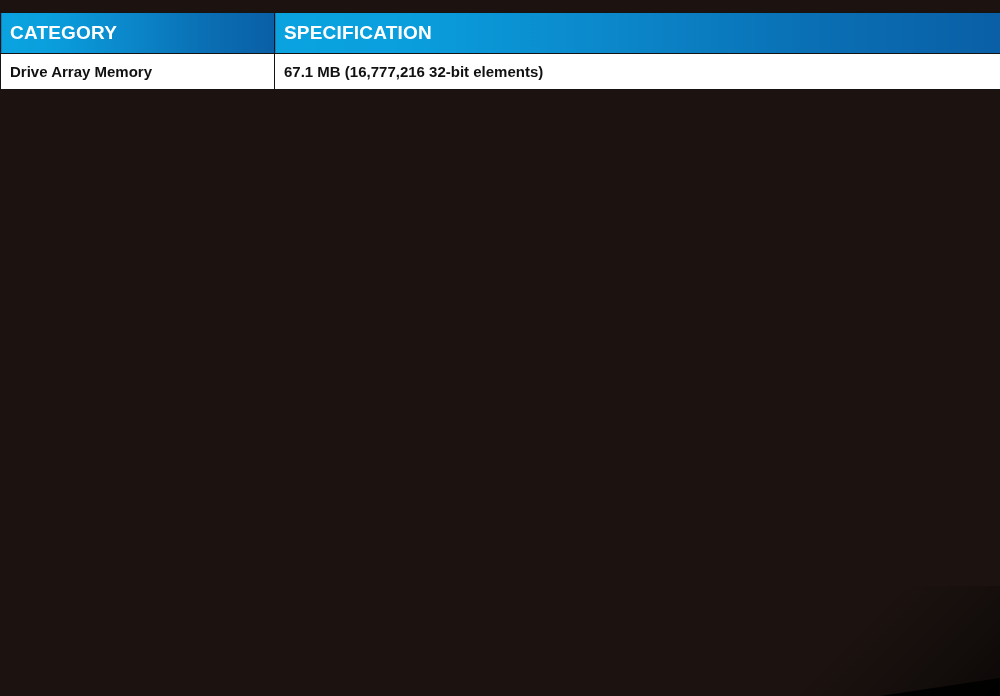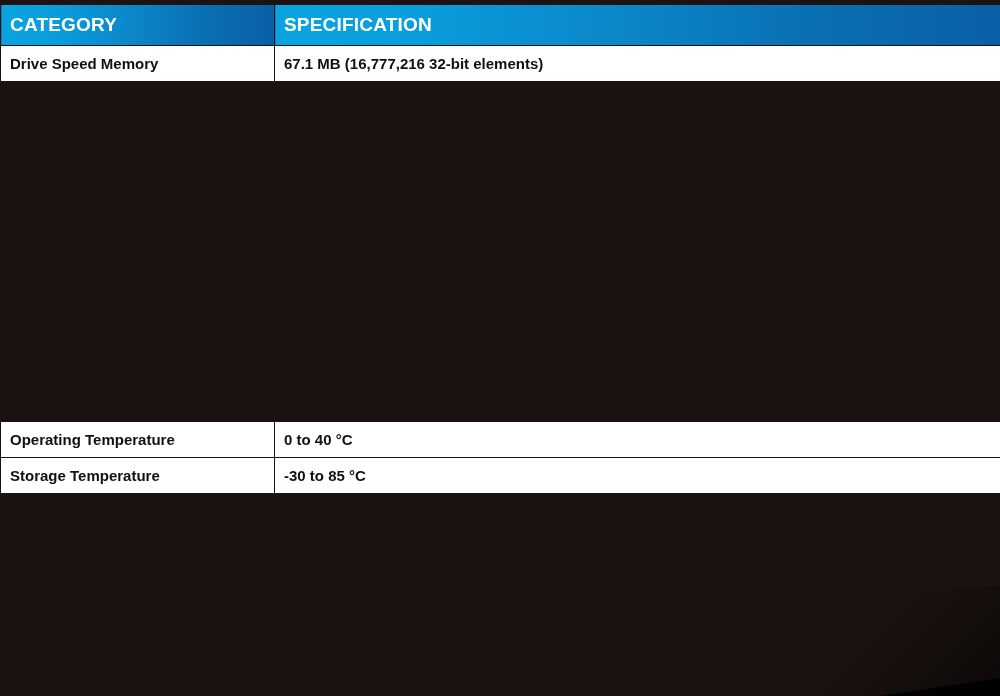--- a/index.html
+++ b/index.html
@@ -49,21 +49,21 @@
     background: #ffffff;
     color: #111111;
     height: 35px;
     font-size: 15px;
   }
   tbody td .pad { padding-left: 9px; padding-right: 8px; }
   td.cat { font-weight: bold; }
   td.spec { font-weight: bold; }
 
   
-  #table-top { top: 4px; }
+  #table-top { top: 12px; }
   #table-bottom { top: 421px; }
 
   
   .dark-gap {
     position: absolute;
     left: 0;
     width: 1000px;
     background: #1c1310;
   }
   #gap-middle { top: 106px; height: 315px; }
@@ -110,50 +110,26 @@
           <div class="pad">CATEGORY</div>
         </th>
         <th>
           <div class="pad">SPECIFICATION</div>
         </th>
       </tr>
     </thead>
     <tbody>
       <tr>
         <td class="cat">
-          <div class="pad">Drive Speed Memory</div>
+          <div class="pad">Drive Array Memory</div>
         </td>
         <td class="spec">
           <div class="pad">67.1 MB (16,777,216 32-bit elements)</div>
         </td>
       </tr>
     </tbody>
   </table>
 
-  <table class="spec-table" id="table-bottom">
-    <colgroup>
-      <col class="col-cat">
-      <col class="col-spec">
-    </colgroup>
-    <tbody>
-      <tr>
-        <td class="cat">
-          <div class="pad">Operating Temperature</div>
-        </td>
-        <td class="spec">
-          <div class="pad">0 to 40 °C</div>
-        </td>
-      </tr>
-      <tr>
-        <td class="cat">
-          <div class="pad">Storage Temperature</div>
-        </td>
-        <td class="spec">
-          <div class="pad">-30 to 85 °C</div>
-        </td>
-      </tr>
-    </tbody>
-  </table>
 
   <div id="corner-shade"></div>
   <div id="corner-edge"></div>
 
 </div>
 
 </body></html>

